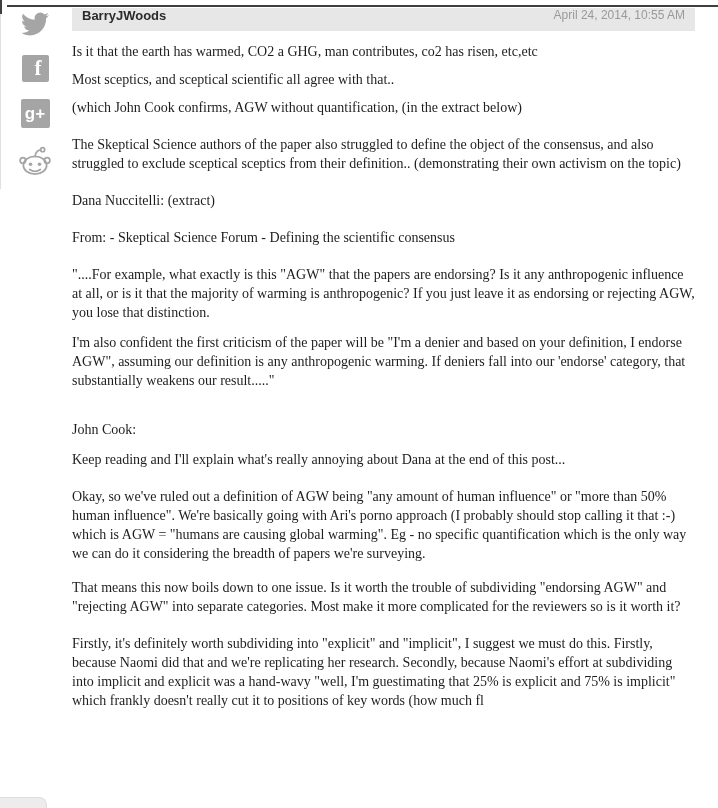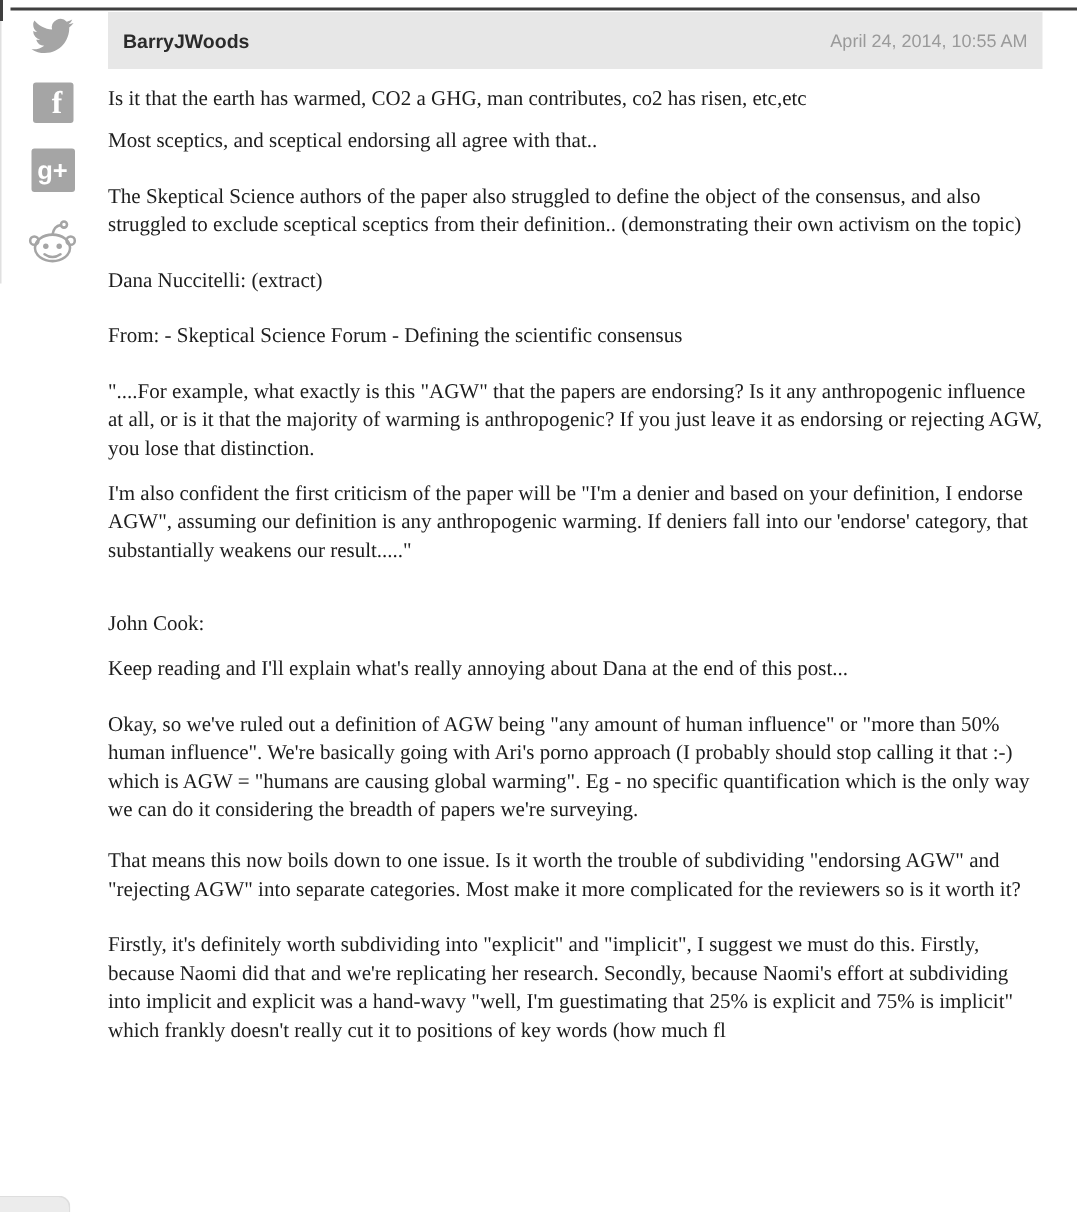--- a/index.html
+++ b/index.html
@@ -34,22 +34,22 @@
     font-family:"Liberation Sans", sans-serif;font-weight:bold;
   }
   .fb-box{width:27px;height:27px;border-radius:2px;font-size:21px;font-family:"Liberation Serif",serif;padding-left:6px;box-sizing:border-box;}
   .gp-box{width:29px;height:29px;border-radius:2px;font-size:17px;letter-spacing:0;}
   
   .main{
     position:absolute;left:72px;top:8px;width:623px;
   }
   .comment-header{
     background:#e7e7e7;
-    height:38px;
-    display:flex;align-items:center;justify-content:space-between;
+    height:23px;
+    display:flex;align-items:flex-start;justify-content:space-between;
     padding:0 10px;box-sizing:border-box;
   }
   .author{
     font-family:"Liberation Sans", sans-serif;
     font-weight:bold;font-size:13px;color:#2b2b2b;
   }
   .timestamp{
     font-family:"Liberation Sans", sans-serif;
     font-size:12px;color:#9a9a9a;
   }
@@ -111,21 +111,22 @@
   </div>
 </div>
 
 <div class="main">
   <div class="comment-header">
     <span class="author">BarryJWoods</span>
     <span class="timestamp">April 24, 2014, 10:55 AM</span>
   </div>
   <div class="comment-body">
     <p>Is it that the earth has warmed, CO2 a GHG, man contributes, co2 has risen, etc,etc</p>
-    <p class="tight">Most sceptics, and sceptical endorsing all agree with that..</p>
+    <p class="tight">Most sceptics, and sceptical scientific all agree with that..</p>
+    <p class="tight">(which John Cook confirms, AGW without quantification, (in the extract below)</p>
     <p>The Skeptical Science authors of the paper also struggled to define the object of the consensus, and also struggled to exclude sceptical sceptics from their definition.. (demonstrating their own activism on the topic)</p>
     <p>Dana Nuccitelli: (extract)</p>
     <p>From: - Skeptical Science Forum - Defining the scientific consensus</p>
     <p>"....For example, what exactly is this "AGW" that the papers are endorsing? Is it any anthropogenic influence at all, or is it that the majority of warming is anthropogenic? If you just leave it as endorsing or rejecting AGW, you lose that distinction.</p>
     <p class="med">I'm also confident the first criticism of the paper will be "I'm a denier and based on your definition, I endorse AGW", assuming our definition is any anthropogenic warming. If deniers fall into our 'endorse' category, that substantially weakens our result....."</p>
     <p class="loose">John Cook:</p>
     <p class="med">Keep reading and I'll explain what's really annoying about Dana at the end of this post...</p>
     <p>Okay, so we've ruled out a definition of AGW being "any amount of human influence" or "more than 50% human influence". We're basically going with Ari's porno approach (I probably should stop calling it that :-) which is AGW = "humans are causing global warming". Eg - no specific quantification which is the only way we can do it considering the breadth of papers we're surveying.</p>
     <p class="gap15">That means this now boils down to one issue. Is it worth the trouble of subdividing "endorsing AGW" and "rejecting AGW" into separate categories. Most make it more complicated for the reviewers so is it worth it?</p>
     <p>Firstly, it's definitely worth subdividing into "explicit" and "implicit", I suggest we must do this. Firstly, because Naomi did that and we're replicating her research. Secondly, because Naomi's effort at subdividing into implicit and explicit was a hand-wavy "well, I'm guestimating that 25% is explicit and 75% is implicit" which frankly doesn't really cut it to positions of key words (how much fl</p>

